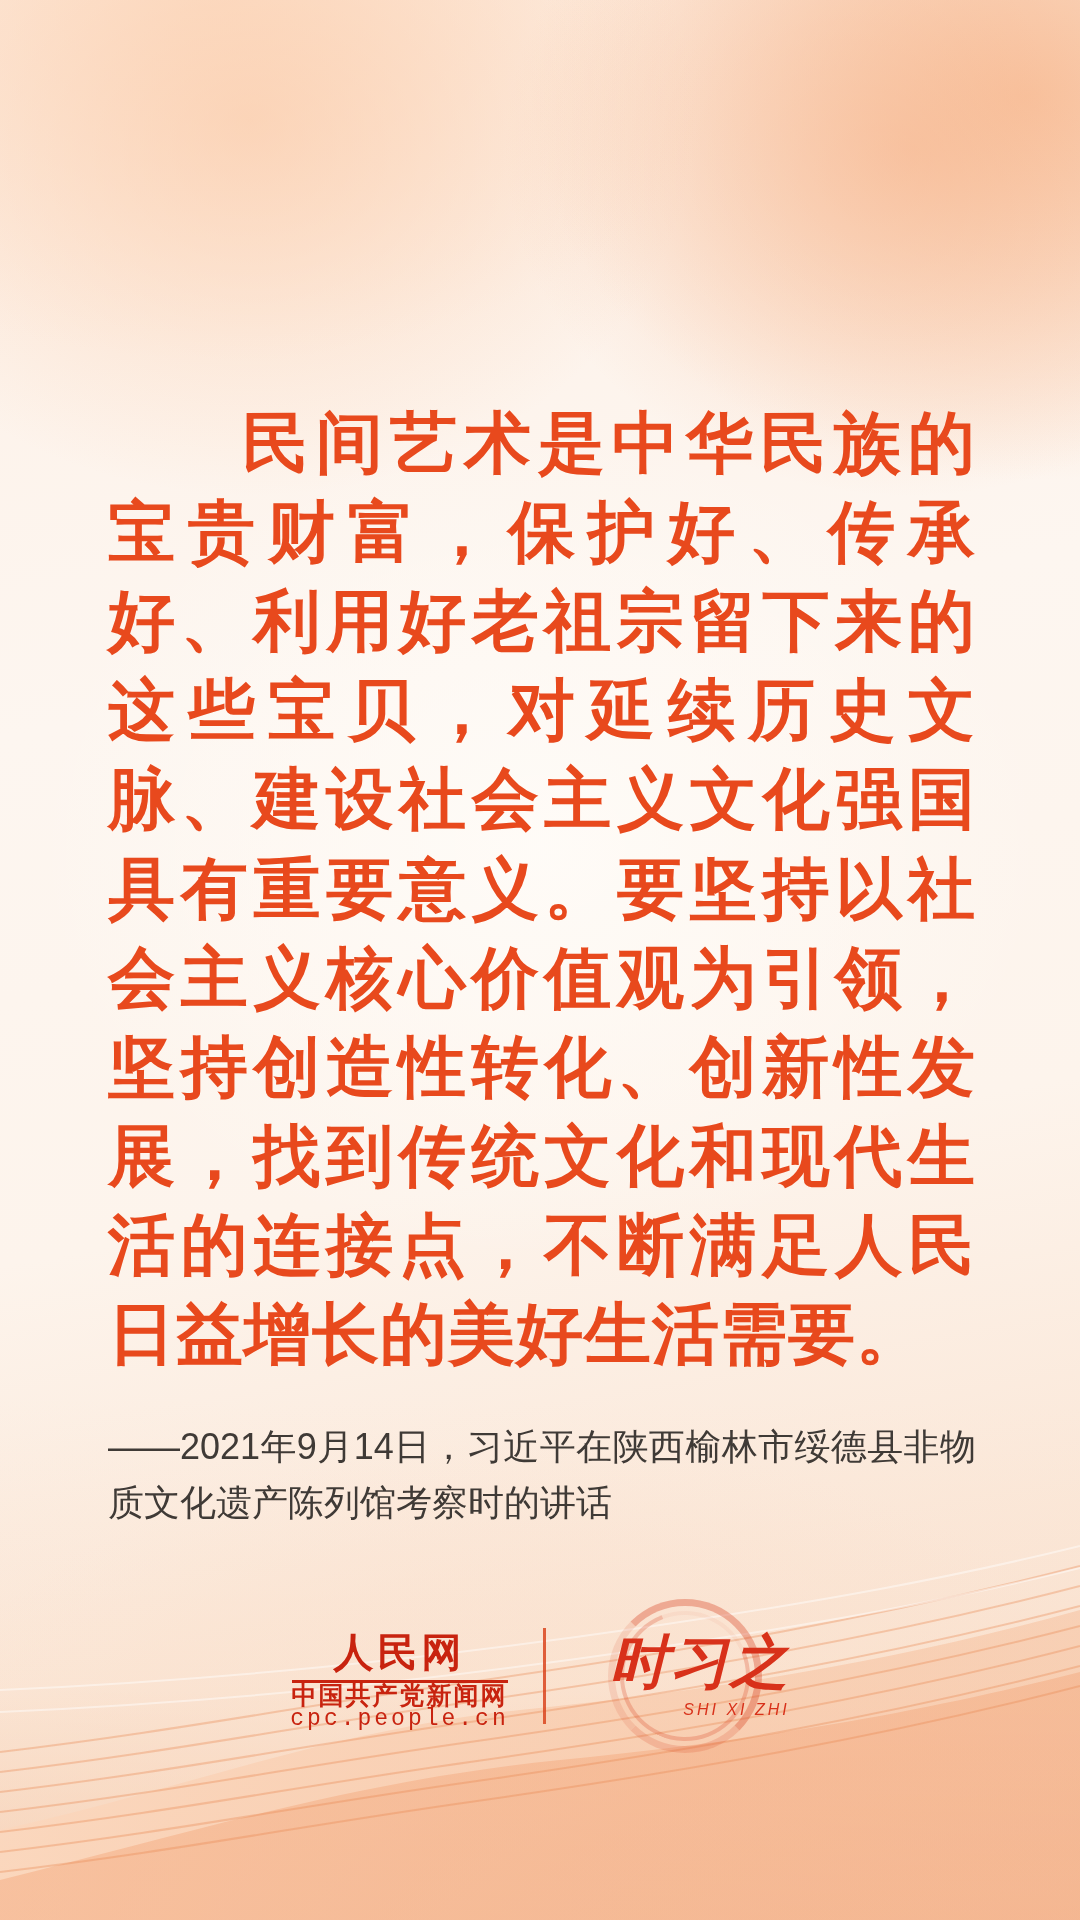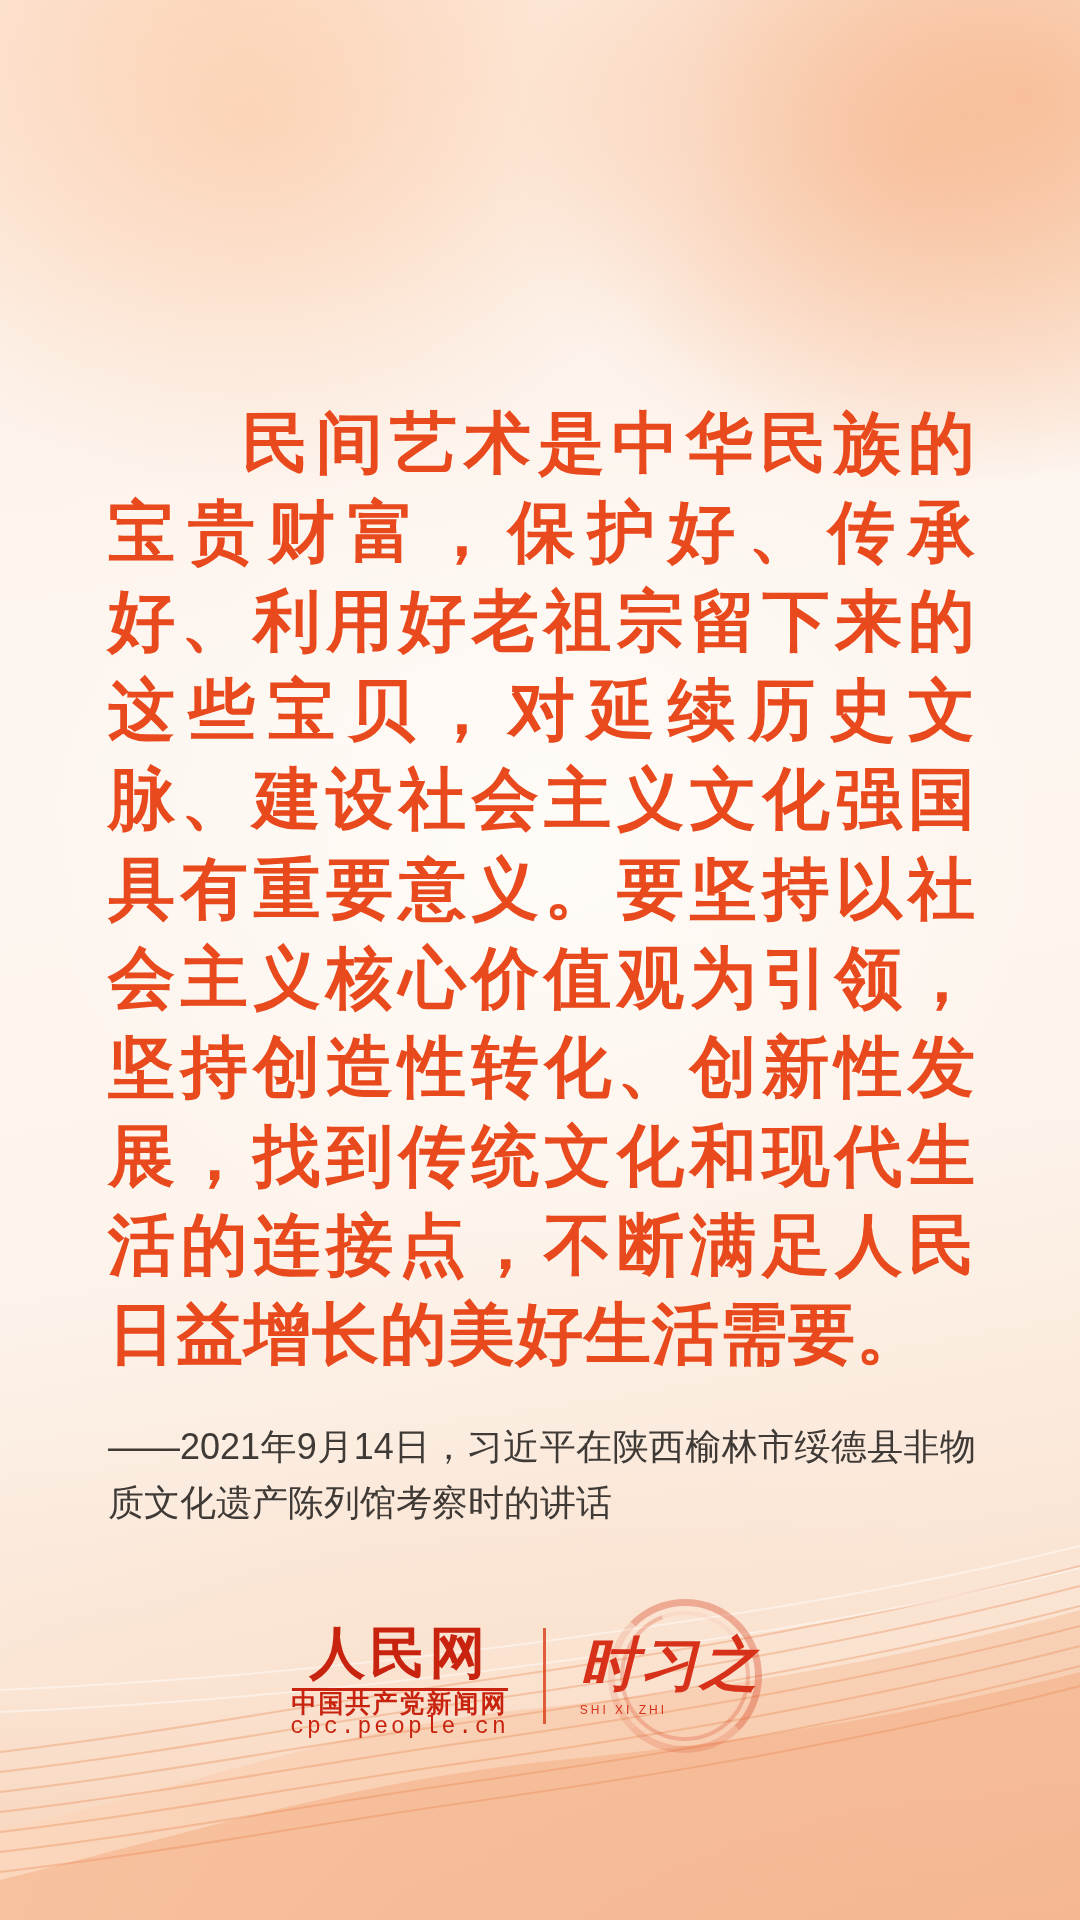--- a/index.html
+++ b/index.html
@@ -102,21 +102,21 @@
   }
   .logo-people {
     display: flex;
     flex-direction: column;
     align-items: center;
     line-height: 1;
   }
   .logo-people .cn {
     font-family: "Liberation Serif", serif;
     font-weight: 700;
-    font-size: 56px;
+    font-size: 40px;
     color: #c8230f;
     letter-spacing: 4px;
     display: flex;
     align-items: baseline;
     gap: 4px;
     margin-top: 12px;
   }
   .logo-people .sub {
     margin-top: 7px;
     font-size: 25px;
@@ -137,21 +137,21 @@
     height: 96px;
     background: #d9451f;
     opacity: 0.85;
   }
   .logo-shixi {
     position: relative;
     width: 210px;
     height: 150px;
     display: flex;
     flex-direction: column;
-    align-items: flex-start;
+    align-items: flex-end;
     justify-content: center;
   }
   .logo-shixi .ring {
     position: absolute;
     left: 50%;
     top: 50%;
     transform: translate(-50%,-50%);
     width: 140px;
     height: 140px;
     border-radius: 50%;
@@ -177,23 +177,24 @@
     font-style: italic;
     font-size: 58px;
     color: #d8311a;
     letter-spacing: 2px;
     line-height: 1;
   }
   .logo-shixi .py {
     position: relative;
     margin-top: 9px;
     font-family: "Liberation Sans", sans-serif;
-    font-size: 12px;
+    font-size: 16px;
     color: #d8311a;
     letter-spacing: 3px;
+    font-style: italic;
   }
 </style>
 </head>
 <body>
 
 <div class="poster">
 
   <div class="wash-tl"></div>
   <div class="wash-tr"></div>
   <div class="wash-center"></div>

